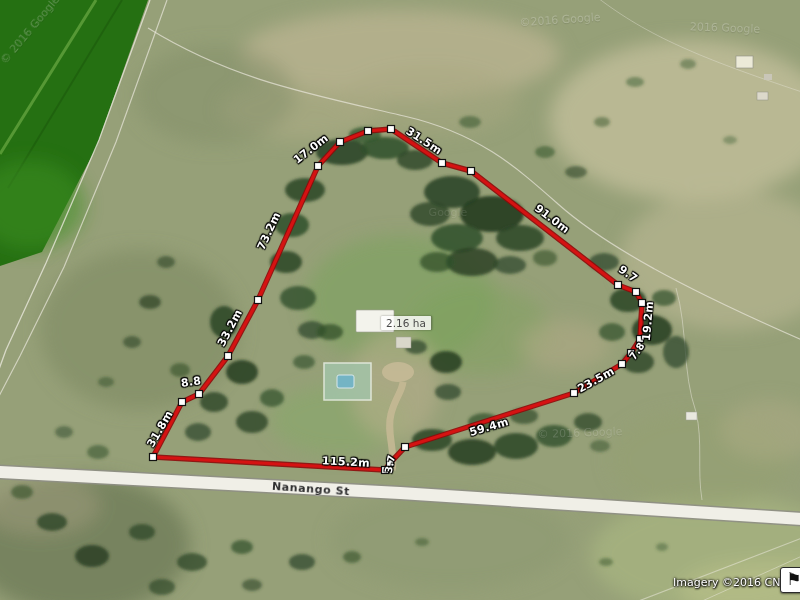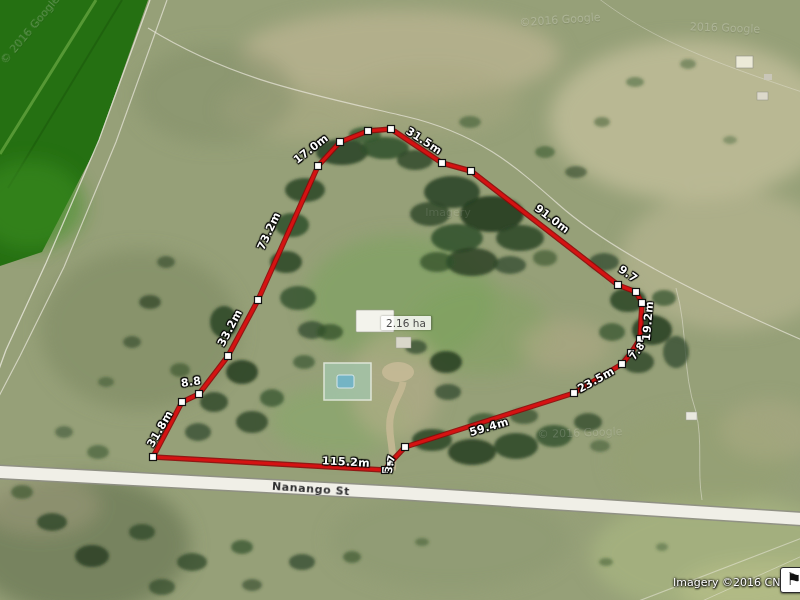--- a/index.html
+++ b/index.html
@@ -219,20 +219,20 @@
 <span class="mlabel" style="left:230px;top:328px;--r:-62deg">33.2m</span>
 <span class="mlabel" style="left:269px;top:231px;--r:-65deg">73.2m</span>
 
 <span class="area-pill" style="left:406px;top:323px">2.16 ha</span>
 
 <span class="street" style="left:311px;top:489px;--r:4deg">Nanango St</span>
 
 <span class="wm" style="left:30px;top:30px;--r:-50deg">© 2016 Google</span>
 <span class="wm" style="left:560px;top:20px;--r:-4deg">©2016 Google</span>
 <span class="wm" style="left:725px;top:28px;--r:2deg">2016 Google</span>
-<span class="wm" style="left:448px;top:212px;opacity:.2">Imagery</span>
+<span class="wm" style="left:448px;top:212px;opacity:.2">Google</span>
 <span class="wm" style="left:580px;top:433px;opacity:.3;--r:-2deg">© 2016 Google</span>
 
 <span class="attrib" style="left:673px;top:582px">Imagery ©2016 CNES / A</span>
 
 <div class="flag" style="left:780px;top:567px">⚑</div>
 
 </div>
 
 </body></html>

